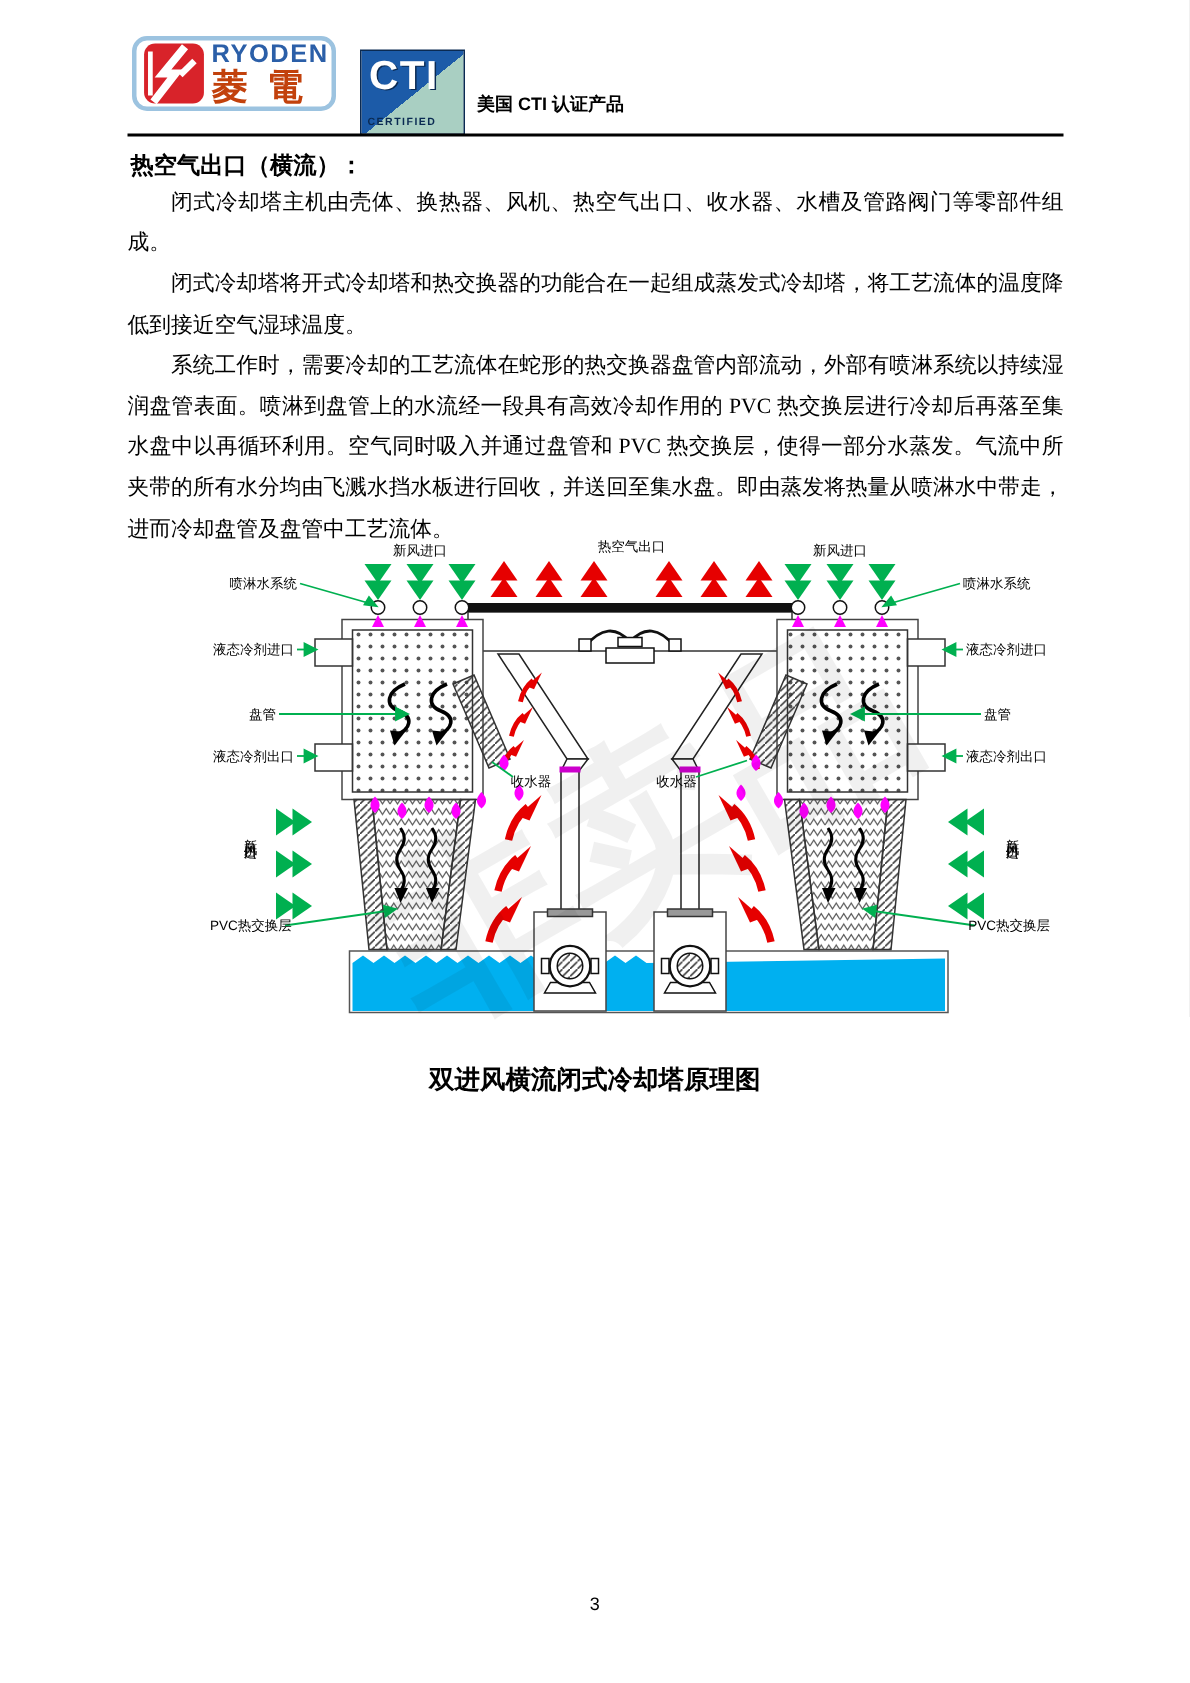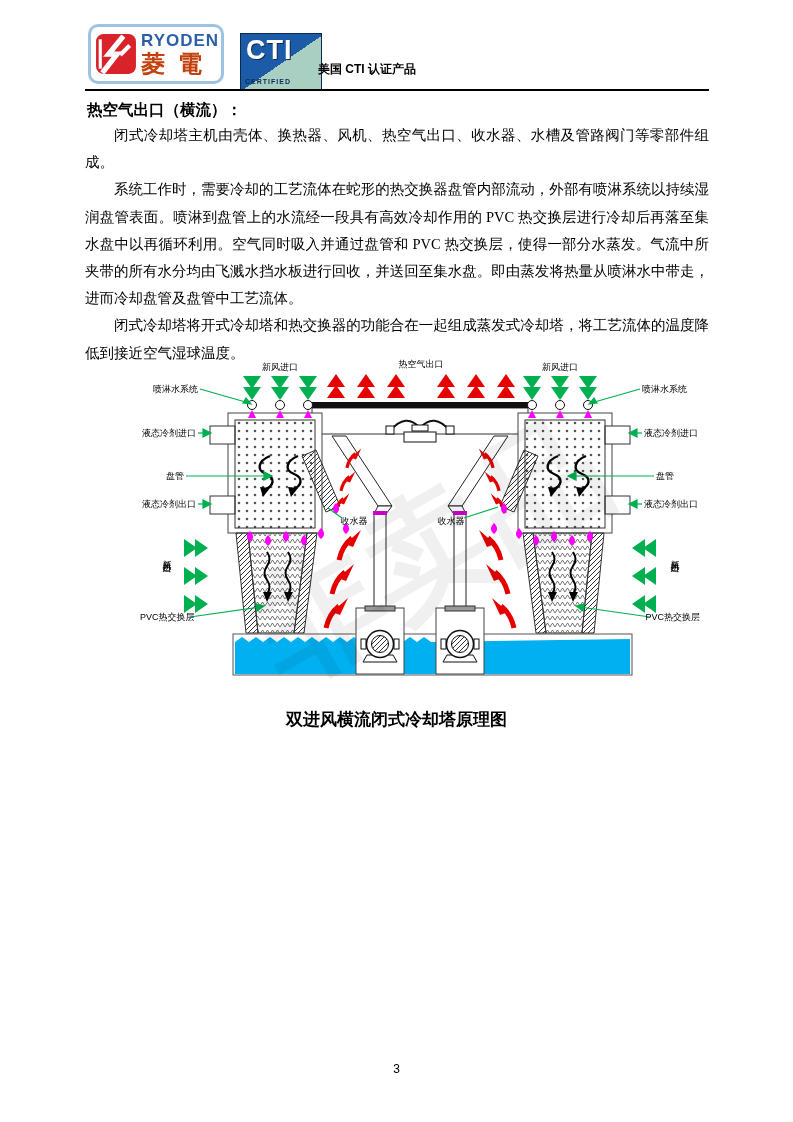--- a/index.html
+++ b/index.html
@@ -1,25 +1,25 @@
 <!DOCTYPE html>
 <html><head>
 <meta charset="utf-8">
 <style>
   html,body{margin:0;padding:0;background:#e8e8e8;}
   .page{position:relative;width:793px;height:1122px;background:#ffffff;margin:0 auto;overflow:hidden;
         font-family:"Liberation Sans","DejaVu Sans",sans-serif;color:#000;}
   
-  .logo-box{position:absolute;left:88px;top:24px;width:136px;height:60px;border:3px solid #9cc3e0;
+  .logo-box{position:absolute;left:88px;top:24px;width:136px;height:50px;border:3px solid #9cc3e0;
             border-radius:10px;display:flex;align-items:center;padding:0 4px;box-sizing:border-box;background:#fff;}
   .logo-mark{width:42px;height:42px;flex:0 0 auto;}
   .logo-text{display:flex;flex-direction:column;margin-left:4px;line-height:1;}
   .logo-en{font-size:17px;font-weight:bold;color:#2b5fa8;letter-spacing:1px;}
   .logo-cn{font-size:24px;font-weight:bold;color:#c2410c;letter-spacing:13px;margin-top:3px;white-space:nowrap;}
-  .cti-badge{position:absolute;left:240px;top:33px;width:82px;height:57px;
+  .cti-badge{position:absolute;left:240px;top:33px;width:70px;height:57px;
              background:linear-gradient(to bottom right,#1c5ba8 52%,#a9cfc2 52%);
              border:1px solid #0a2a52;box-sizing:border-box;}
   .cti-big{position:absolute;top:1px;left:5px;font-size:27px;font-weight:900;color:#fff;
            letter-spacing:1px;text-shadow:1px 1px 0 #0a2a52;font-family:"Liberation Sans",sans-serif;}
   .cti-small{position:absolute;bottom:4px;left:4px;font-size:7px;font-weight:bold;color:#0a2a52;letter-spacing:1px;}
   .header-title{position:absolute;left:318px;top:61px;font-size:12px;font-weight:bold;}
   .header-rule{position:absolute;left:85px;top:89px;width:624px;height:2px;background:#000;}
   
   .doc-heading{position:absolute;left:87px;top:100px;font-size:15.5px;font-weight:bold;
                font-family:"Liberation Serif","DejaVu Serif",serif;}
@@ -61,22 +61,22 @@
     <span class="cti-big">CTI</span>
     <span class="cti-small">CERTIFIED</span>
   </div>
 
   <div class="header-title">美国 CTI 认证产品</div>
   <div class="header-rule"></div>
 
   <div class="doc-heading">热空气出口（横流）：</div>
   <div class="doc-body">
     <p>闭式冷却塔主机由壳体、换热器、风机、热空气出口、收水器、水槽及管路阀门等零部件组成。</p>
+    <p>闭式冷却塔将开式冷却塔和热交换器的功能合在一起组成蒸发式冷却塔，将工艺流体的温度降低到接近空气湿球温度。</p>
     <p>系统工作时，需要冷却的工艺流体在蛇形的热交换器盘管内部流动，外部有喷淋系统以持续湿润盘管表面。喷淋到盘管上的水流经一段具有高效冷却作用的 PVC 热交换层进行冷却后再落至集水盘中以再循环利用。空气同时吸入并通过盘管和 PVC 热交换层，使得一部分水蒸发。气流中所夹带的所有水分均由飞溅水挡水板进行回收，并送回至集水盘。即由蒸发将热量从喷淋水中带走，进而冷却盘管及盘管中工艺流体。</p>
-    <p>闭式冷却塔将开式冷却塔和热交换器的功能合在一起组成蒸发式冷却塔，将工艺流体的温度降低到接近空气湿球温度。</p>
   </div>
 
   <div class="diagram">
     <svg width="560" height="334" viewBox="0 0 560 334">
       <defs>
         <pattern id="dots" width="8" height="8" patternUnits="userSpaceOnUse">
           <circle cx="3" cy="3" r="1.3" fill="#555"></circle>
         </pattern>
         <pattern id="zig" width="10" height="7" patternUnits="userSpaceOnUse">
           <path d="M0 5 L2.5 1 L5 5 L7.5 1 L10 5" stroke="#555" stroke-width="0.8" fill="none"></path>

